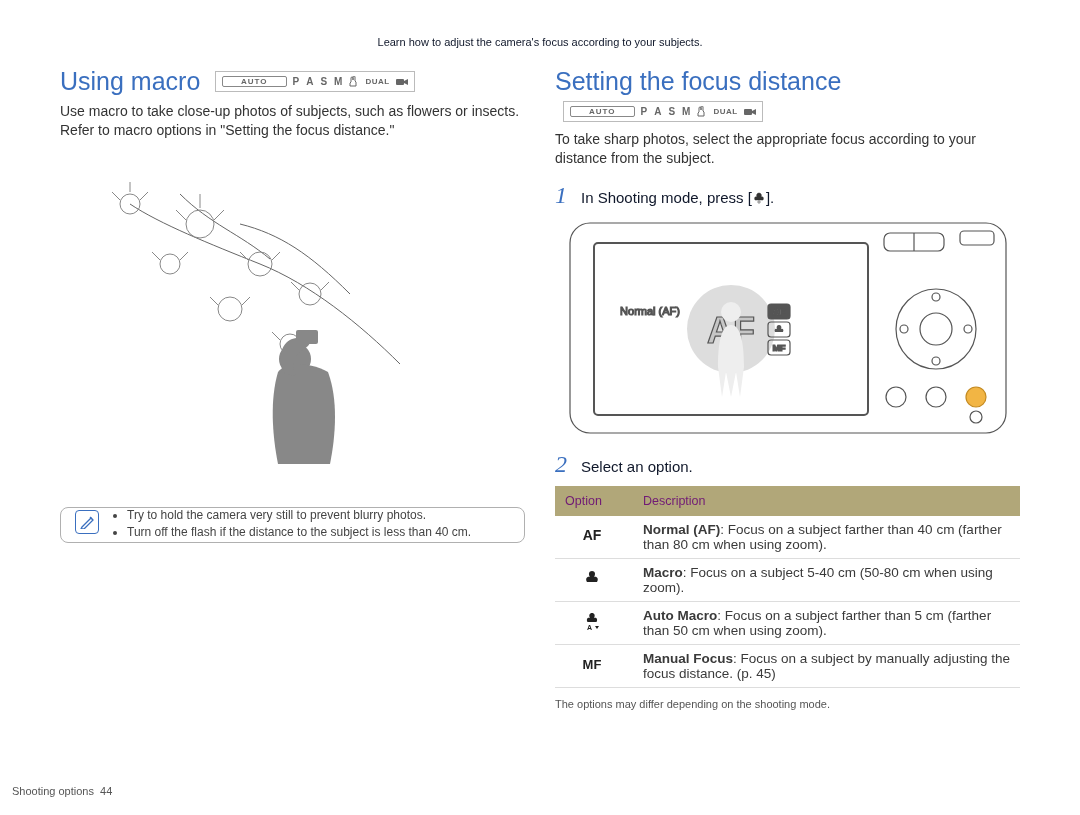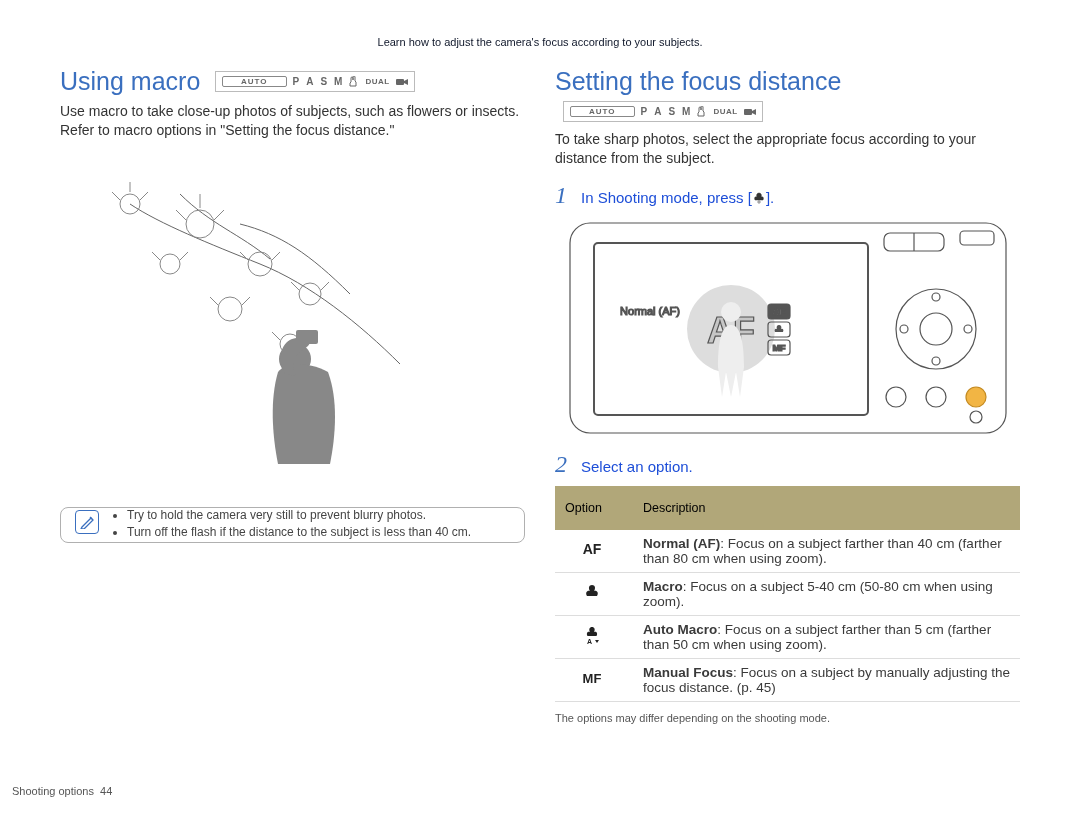--- a/index.html
+++ b/index.html
@@ -103,30 +103,30 @@
   .tip-list { margin: 0; padding-left: 16px; }
   .tip-list li { margin-bottom: 3px; }
   .step { display: flex; align-items: baseline; gap: 8px; margin: 8px 0; }
   .step-num {
     font-size: 24px;
     font-style: italic;
     color: #3a6fbf;
     width: 18px;
     font-family: Georgia, 'Times New Roman', serif;
   }
-  .step-text { font-size: 15px; color: #1d4ed8; }
+  .step-text { font-size: 15px; color: #0f172a; }
   .camera-wrap { text-align: center; }
   svg.camera { width: 440px; height: 222px; }
   .option-table { width: 100%; font-size: 13.5px; border-collapse: collapse; margin-top: 2px; }
   .option-table th {
     background: #b1a779;
-    color: #000000;
+    color: #701a75;
     font-weight: normal;
     text-align: left;
-    padding: 15px 10px;
+    padding: 8px 10px;
     font-size: 12.5px;
   }
   .option-table th.opt-h { width: 58px; }
   .option-table td {
     padding: 6px 10px;
     border-bottom: 0.5px solid #ddd;
     vertical-align: middle;
   }
   .option-table td.icon-cell { text-align: center; width: 42px; padding-left: 6px; }
   .option-table td.icon-cell svg { width: 28px; height: 18px; }

